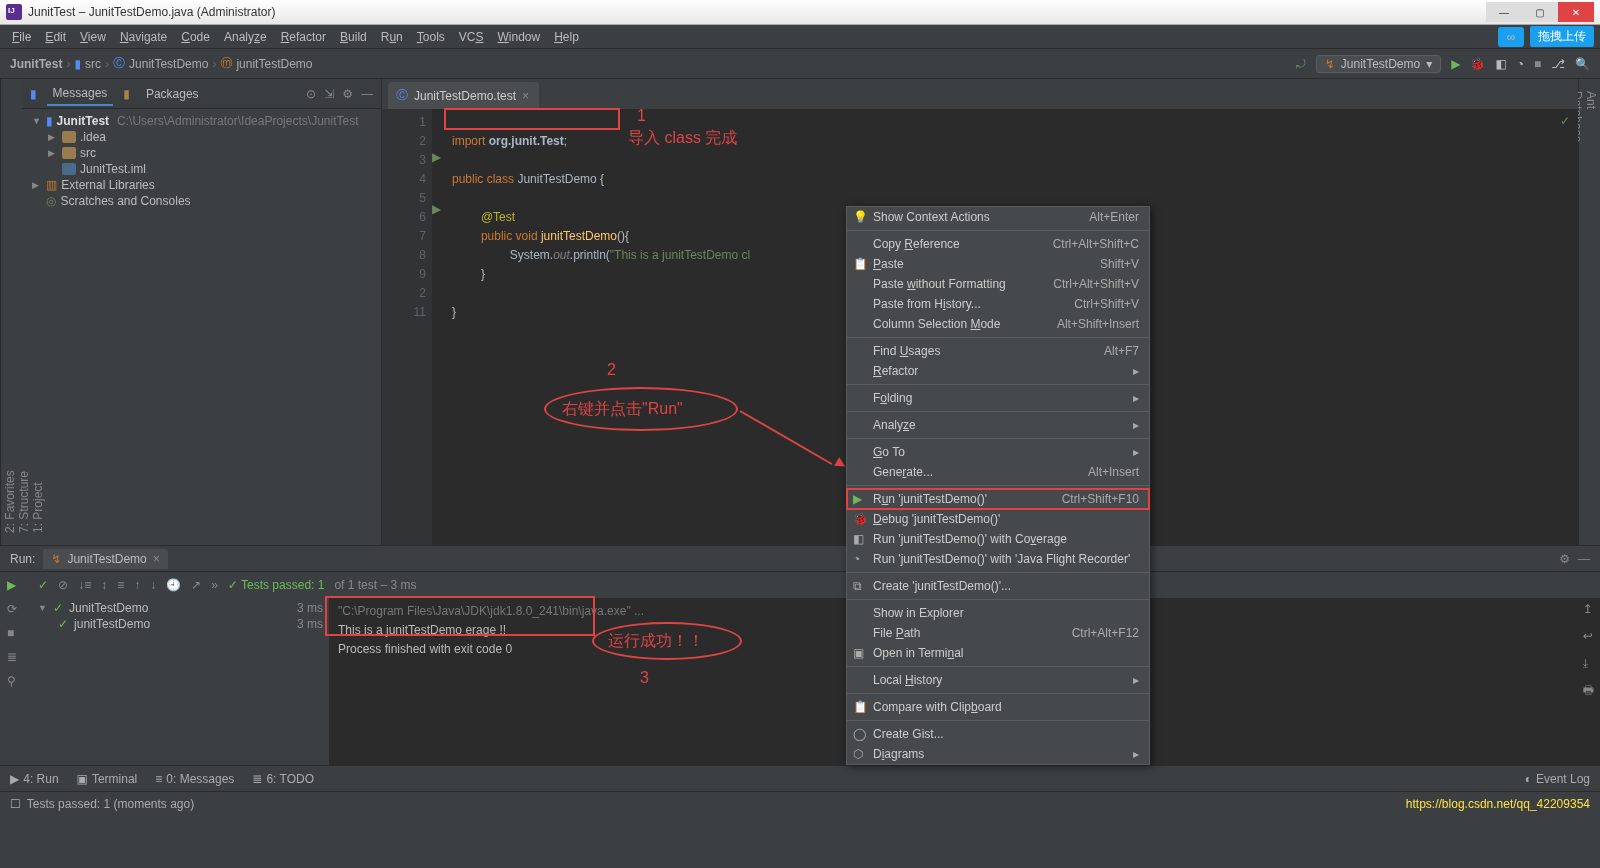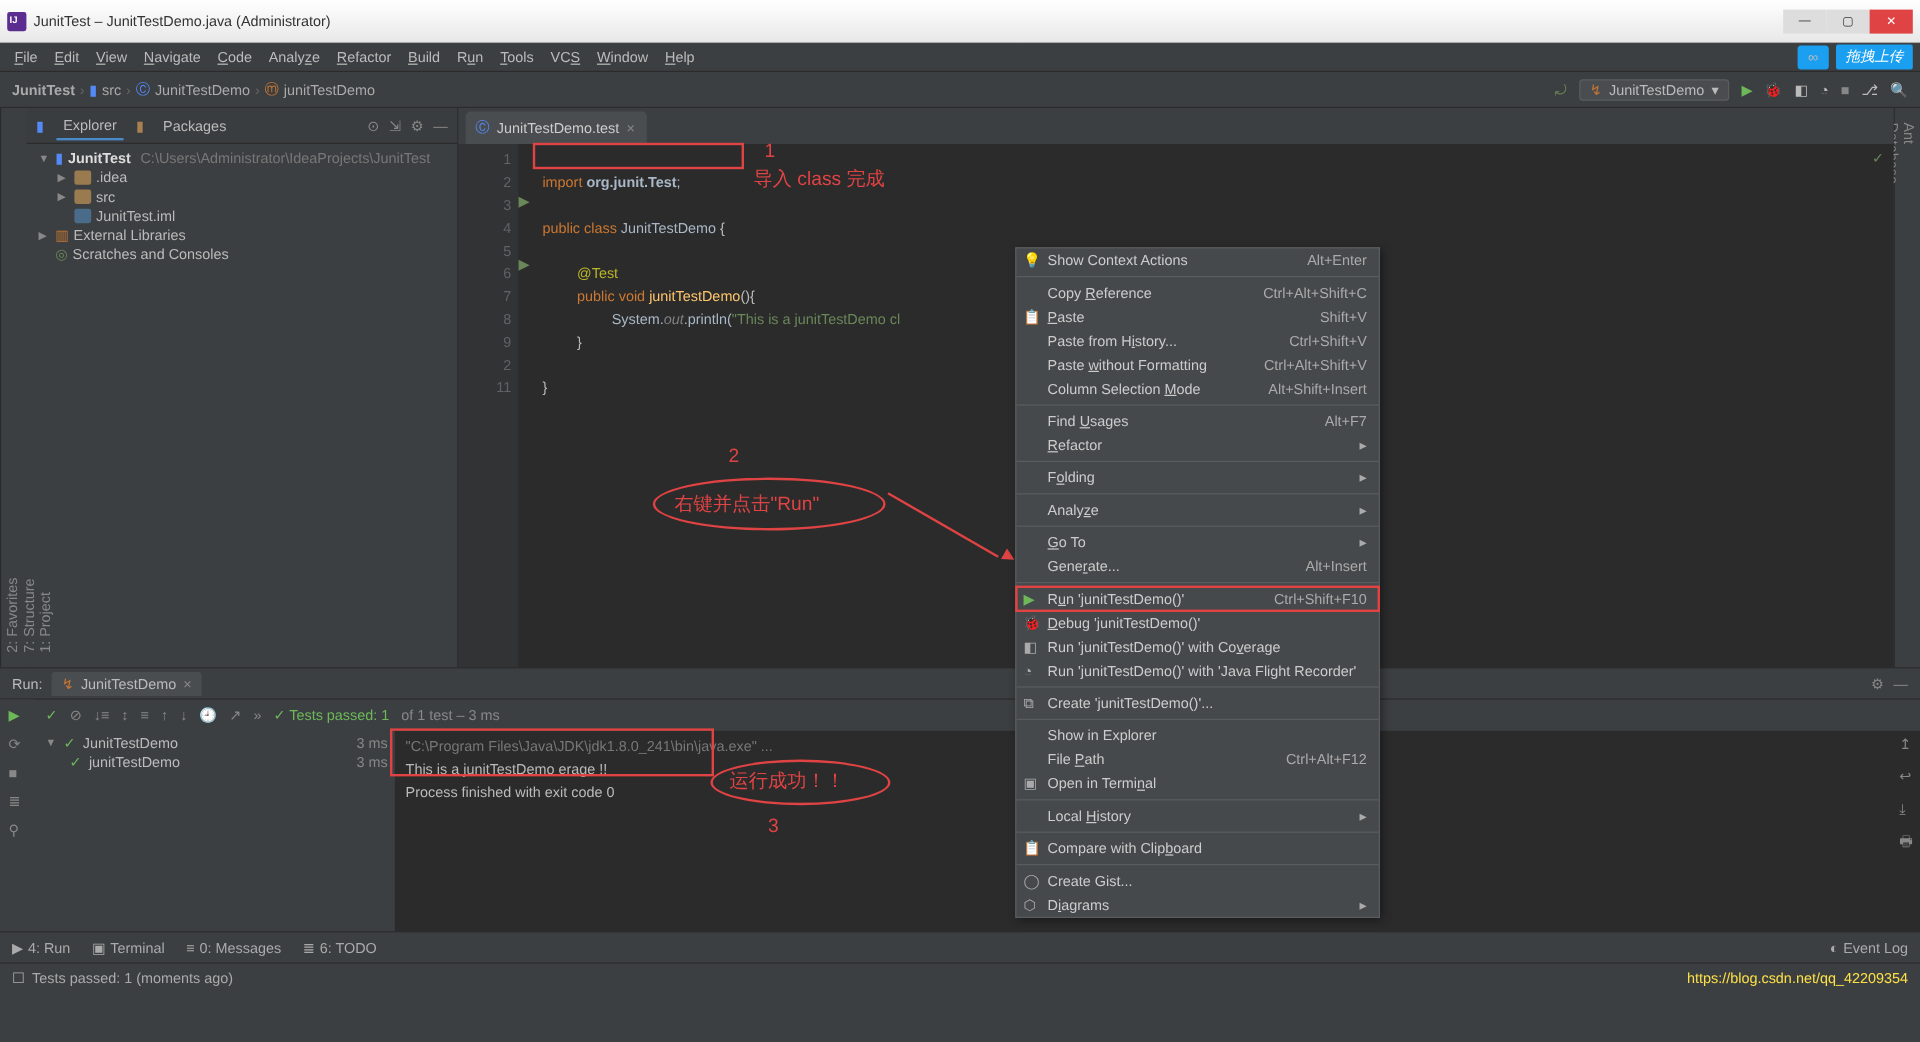--- a/index.html
+++ b/index.html
@@ -1,33 +1,33 @@
 <!DOCTYPE html>
 <html><head>
 <meta charset="utf-8">
 <style>
 * { margin: 0; padding: 0; box-sizing: border-box; font-family: "Segoe UI", Arial, sans-serif; font-size: 12px; }
 body { background: #3c3f41; color: #bbb; overflow: hidden; width: 1600px; height: 868px; position: relative; }
 
 
-.titlebar { height: 36px; background: linear-gradient(#fff,#e8e8e8); display: flex; align-items: center; padding: 0 6px; color: #333; border-bottom:1px solid #aaa;}
+.titlebar { height: 25px; background: linear-gradient(#fff,#e8e8e8); display: flex; align-items: center; padding: 0 6px; color: #333; border-bottom:1px solid #aaa;}
 .titlebar .logo { width:16px; height:16px; background:#5c2d91; display:inline-block; margin-right:6px; border-radius:2px; position:relative;}
 .titlebar .logo::after{content:"IJ"; color:#fff; font-size:8px; font-weight:bold; position:absolute; left:2px; top:2px;}
 .titlebar .wbtns { margin-left:auto; display:flex; }
 .titlebar .wbtn { width:36px; height:20px; display:flex; align-items:center; justify-content:center; font-size:10px;}
 .titlebar .wbtn.close { background:#e04343; color:#fff;}
 .titlebar .wbtn.max { background:#ddd;}
 .titlebar .wbtn.min { background:#ddd;}
 
 
 .menubar { height: 24px; background:#3c3f41; display:flex; align-items:center; padding:0 6px; gap:2px; border-bottom:1px solid #2b2b2b;}
 .menubar .mitem { padding:2px 6px; color:#bbb; }
 .menubar .mitem u{text-decoration:underline;}
 .menubar .blueblob{ margin-left:auto; width:26px; height:20px; background:#1b9ff1; border-radius:3px; display:flex; align-items:center; justify-content:center;}
-.menubar .bluebtn{ background:#1b9ff1; color:#fff; padding:2px 8px; border-radius:2px; margin-left:4px;font-style:italic;}
+.menubar .bluebtn{ background:#1b9ff1; color:#fff; padding:2px 8px; border-radius:2px; margin-left:4px;}
 
 
 .navrow { height:30px; background:#3c3f41; display:flex; align-items:center; padding:0 10px; border-bottom:1px solid #2b2b2b;}
 .navrow .crumbs { display:flex; align-items:center; gap:4px;}
 .navrow .crumb { color:#aaa; }
 .navrow .crumb.sep{color:#666;}
 .navrow .ricons{ margin-left:auto; display:flex; align-items:center; gap:10px;}
 .navrow .runsel{ background:#4a4d4f; border:1px solid #5a5d5f; padding:1px 8px; border-radius:3px; display:flex; align-items:center; gap:6px;}
 
 
@@ -181,21 +181,21 @@
 <div class="main">
   <div class="lstrip">
     <div class="tab">2: Favorites</div>
     <div class="tab">7: Structure</div>
     <div class="tab">1: Project</div>
   </div>
 
   <div class="projpanel">
     <div class="projheader">
       <span style="color:#548af7">▮</span>
-      <span class="tab active">Explorer</span>
+      <span class="tab active">Messages</span>
       <span style="color:#a9804f">▮</span>
       <span class="tab">Packages</span>
       <div class="ricons2">
         <span>⊙</span>
         <span>⇲</span>
         <span>⚙</span>
         <span>—</span>
       </div>
     </div>
     <div class="tree">
@@ -299,26 +299,26 @@
     <div class="row">
       <span>Copy <u>R</u>eference</span>
       <span class="sc">Ctrl+Alt+Shift+C</span>
     </div>
     <div class="row">
       <span class="ic" style="color:#aaa">📋</span>
       <span><u>P</u>aste</span>
       <span class="sc">Shift+V</span>
     </div>
     <div class="row">
+      <span>Paste <u>w</u>ithout Formatting</span>
+      <span class="sc">Ctrl+Alt+Shift+V</span>
+    </div>
+    <div class="row">
       <span>Paste from H<u>i</u>story...</span>
       <span class="sc">Ctrl+Shift+V</span>
-    </div>
-    <div class="row">
-      <span>Paste <u>w</u>ithout Formatting</span>
-      <span class="sc">Ctrl+Alt+Shift+V</span>
     </div>
     <div class="row">
       <span>Column Selection <u>M</u>ode</span>
       <span class="sc">Alt+Shift+Insert</span>
     </div>
     <div class="sep"></div>
     <div class="row">
       <span>Find <u>U</u>sages</span>
       <span class="sc">Alt+F7</span>
     </div>

